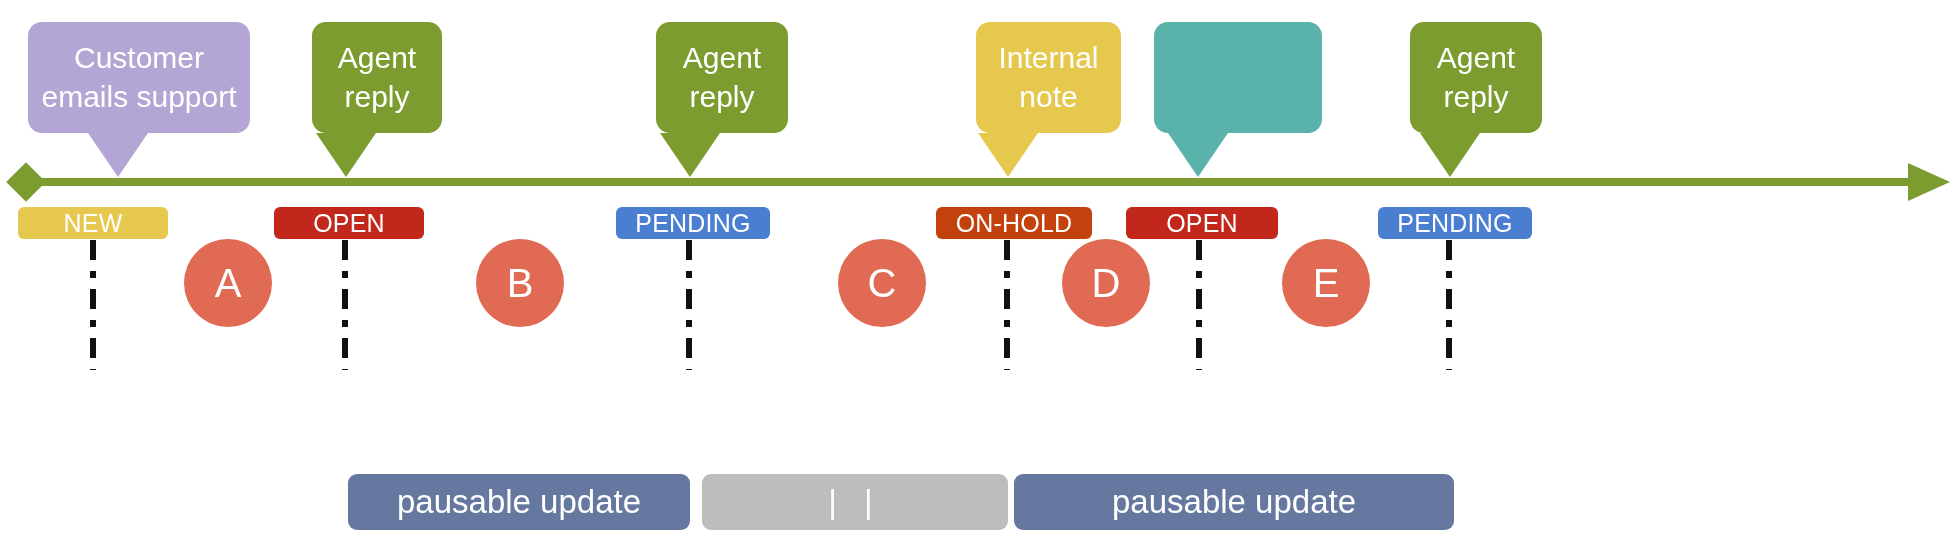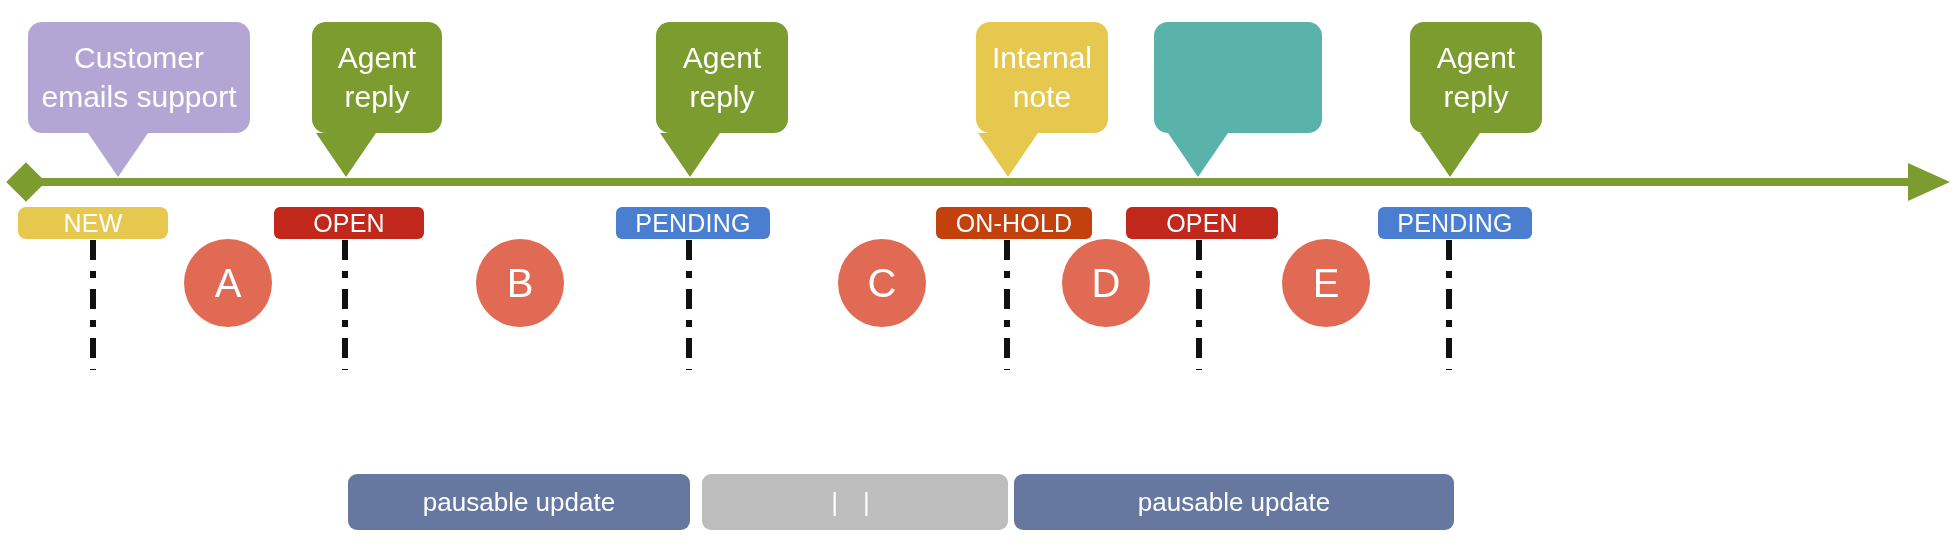--- a/index.html
+++ b/index.html
@@ -81,21 +81,21 @@
     display:flex;align-items:center;justify-content:center;
     font-size:40px;
   }
 
   
   .bar{
     position:absolute;
     height:56px; border-radius:9px;
     color:#ffffff;
     display:flex;align-items:center;justify-content:center;
-    font-size:26px;
+    font-size:33px;
     box-sizing:border-box;
   }
   .bar.pause-glyph{ letter-spacing:9px; }
 </style>
 </head>
 <body>
 
 <div id="stage">
 
   <div class="axis-start"></div>
@@ -110,28 +110,28 @@
       <div class="guide" style="left: 1196px; top: 240px; height: 130px;"></div>
       <div class="guide" style="left: 1446px; top: 240px; height: 130px;"></div>
     </div>
   <div id="callouts-layer">
       <div class="callout" style="left: 28px; top: 22px; width: 222px; height: 111px; background: rgb(179, 166, 212);"><span>Customer
 emails support</span><div class="ptr" style="left: 60px; border-top-color: rgb(179, 166, 212);"></div></div>
       <div class="callout" style="left: 312px; top: 22px; width: 130px; height: 111px; background: rgb(125, 156, 47);"><span>Agent
 reply</span><div class="ptr" style="left: 4px; border-top-color: rgb(125, 156, 47);"></div></div>
       <div class="callout" style="left: 656px; top: 22px; width: 132px; height: 111px; background: rgb(125, 156, 47);"><span>Agent
 reply</span><div class="ptr" style="left: 4px; border-top-color: rgb(125, 156, 47);"></div></div>
-      <div class="callout" style="left: 976px; top: 22px; width: 132px; height: 111px; background: rgb(230, 200, 79);"><span>Internal
+      <div class="callout" style="left: 976px; top: 22px; width: 145px; height: 111px; background: rgb(230, 200, 79);"><span>Internal
 note</span><div class="ptr" style="left: 2px; border-top-color: rgb(230, 200, 79);"></div></div>
       <div class="callout" style="left: 1154px; top: 22px; width: 168px; height: 111px; background: rgb(89, 179, 171);"><div class="ptr" style="left: 14px; border-top-color: rgb(89, 179, 171);"></div></div>
       <div class="callout" style="left: 1410px; top: 22px; width: 132px; height: 111px; background: rgb(125, 156, 47);"><span>Agent
 reply</span><div class="ptr" style="left: 10px; border-top-color: rgb(125, 156, 47);"></div></div>
     </div>
   <div id="badges-layer">
-      <div class="badge" style="left: 18px; top: 207px; width: 150px; background: rgb(230, 200, 79); border-radius: 8px;">NEW</div>
+      <div class="badge" style="left: 18px; top: 207px; width: 150px; background: rgb(230, 200, 79);">NEW</div>
       <div class="badge" style="left: 274px; top: 207px; width: 150px; background: rgb(193, 39, 27);">OPEN</div>
       <div class="badge" style="left: 616px; top: 207px; width: 154px; background: rgb(74, 126, 209);">PENDING</div>
       <div class="badge" style="left: 936px; top: 207px; width: 156px; background: #c2410c;">ON-HOLD</div>
       <div class="badge" style="left: 1126px; top: 207px; width: 152px; background: rgb(193, 39, 27);">OPEN</div>
       <div class="badge" style="left: 1378px; top: 207px; width: 154px; background: rgb(74, 126, 209);">PENDING</div>
     </div>
   <div id="circles-layer">
       <div class="circle" style="left: 184px; top: 239px; background: rgb(224, 106, 83);">A</div>
       <div class="circle" style="left: 476px; top: 239px; background: rgb(224, 106, 83);">B</div>
       <div class="circle" style="left: 838px; top: 239px; background: rgb(224, 106, 83);">C</div>

